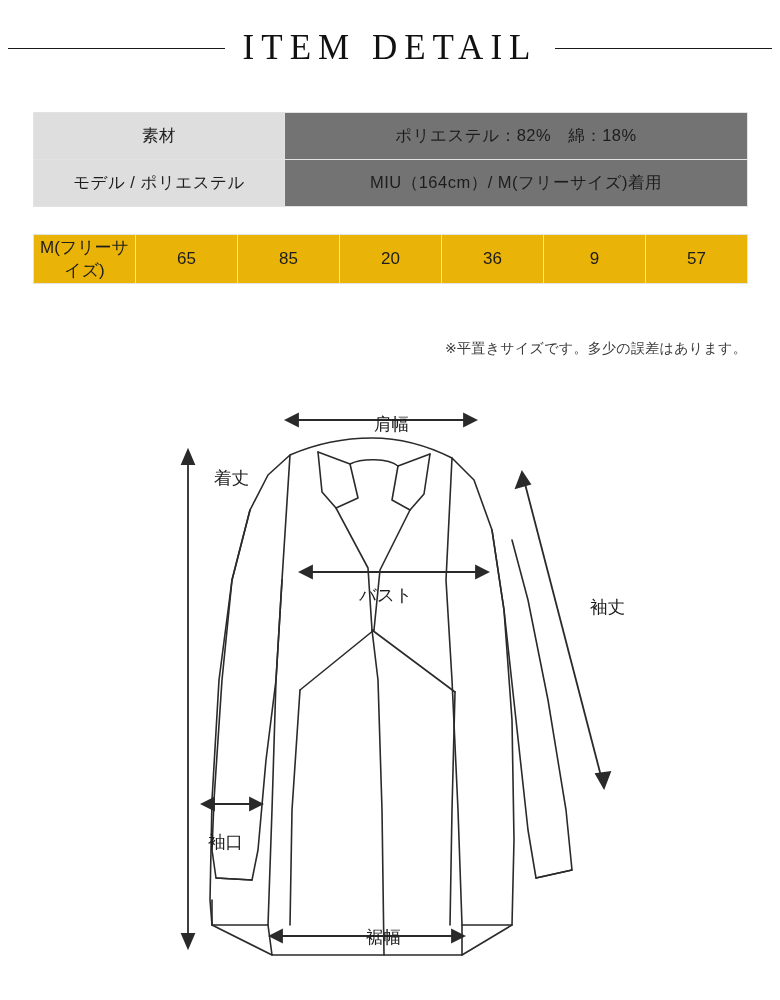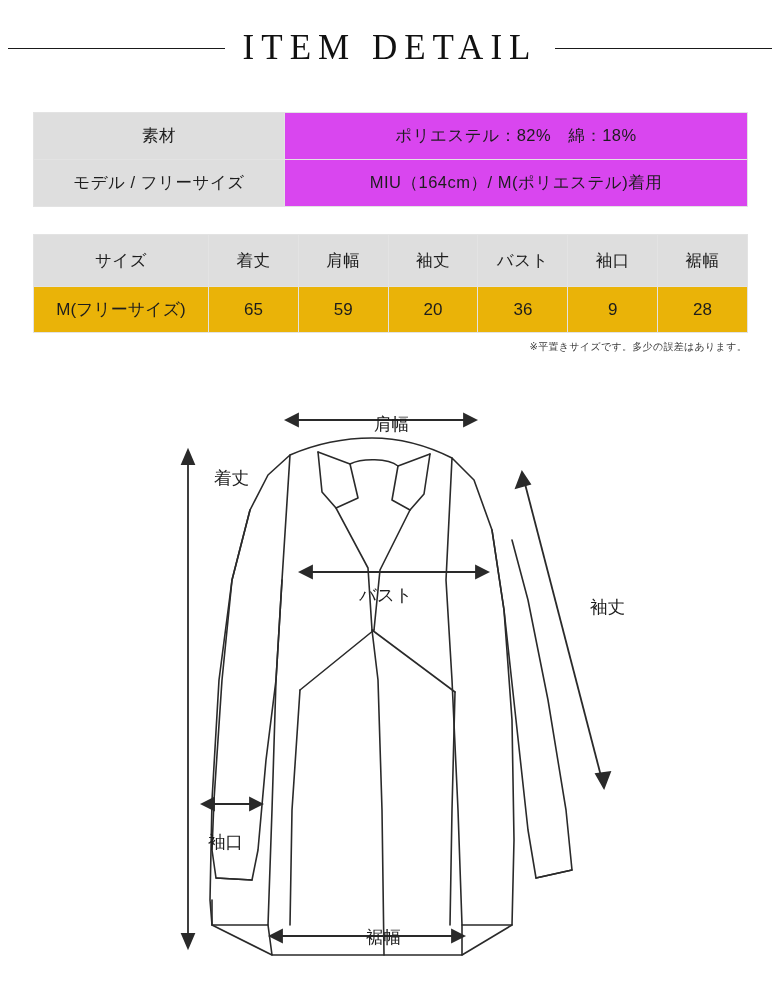--- a/index.html
+++ b/index.html
@@ -66,21 +66,21 @@
     top: 112px;
     width: 715px;
   }
   .material-table td { height: 44px; }
   .material-table td.label {
     background: #dedede;
     width: 248px;
     letter-spacing: 0.5px;
   }
   .material-table td.value {
-    background: #d946ef;
+    background: #737373;
     letter-spacing: 0.5px;
   }
 
   .size-table {
     position: absolute;
     left: 33px;
     top: 234px;
     width: 715px;
   }
   .size-table th {
@@ -92,21 +92,21 @@
     background: #eab308;
     height: 43px;
     font-size: 17px;
   }
   .size-table .col-name { width: 172px; }
 
   .note {
     position: absolute;
     right: 33px;
     top: 340px;
-    font-size: 10px;
+    font-size: 14px;
     color: #3a3a3a;
     letter-spacing: 0.3px;
   }
 
   
   .diagram {
     position: absolute;
     left: 0;
     top: 380px;
     width: 780px;
@@ -130,45 +130,36 @@
     <div class="title-rule right"></div>
   </div>
 
   <table class="tbl material-table">
     <tbody>
         <tr>
       <td class="label">素材</td>
       <td class="value">ポリエステル：82%　綿：18%</td>
     </tr>
     <tr>
-      <td class="label">モデル / フリーサイズ</td>
-      <td class="value">MIU（164cm）/ M(ポリエステル)着用</td>
+      <td class="label">モデル / ポリエステル</td>
+      <td class="value">MIU（164cm）/ M(フリーサイズ)着用</td>
     </tr>
   </tbody>
     </table>
 
   <table class="tbl size-table">
     <tbody>
-        <tr>
-      <th class="col-name">サイズ</th>
-      <th>着丈</th>
-      <th>肩幅</th>
-      <th>袖丈</th>
-      <th>バスト</th>
-      <th>袖口</th>
-      <th>裾幅</th>
-    </tr>
     <tr>
       <td>M(フリーサイズ)</td>
       <td>65</td>
-      <td>59</td>
+      <td>85</td>
       <td>20</td>
       <td>36</td>
       <td>9</td>
-      <td>28</td>
+      <td>57</td>
     </tr>
   </tbody>
     </table>
 
   <div class="note">※平置きサイズです。多少の誤差はあります。</div>
 
   <div class="diagram">
     <svg width="780" height="600" viewBox="0 0 780 600">
       <g fill="none" stroke="#2a2a2a" stroke-width="1.6" stroke-linejoin="round" stroke-linecap="round">
 

